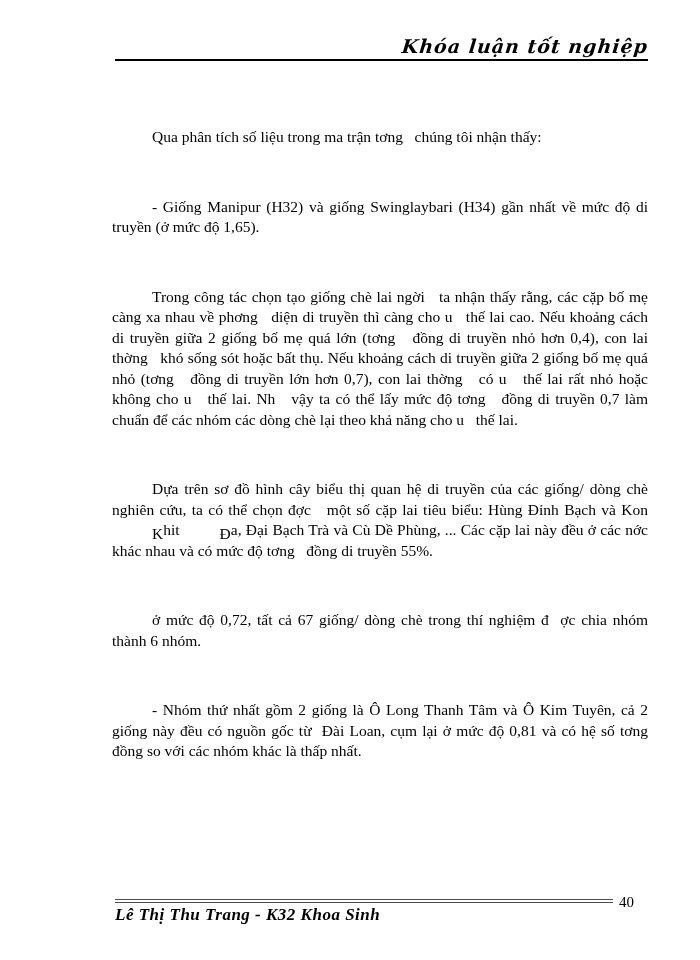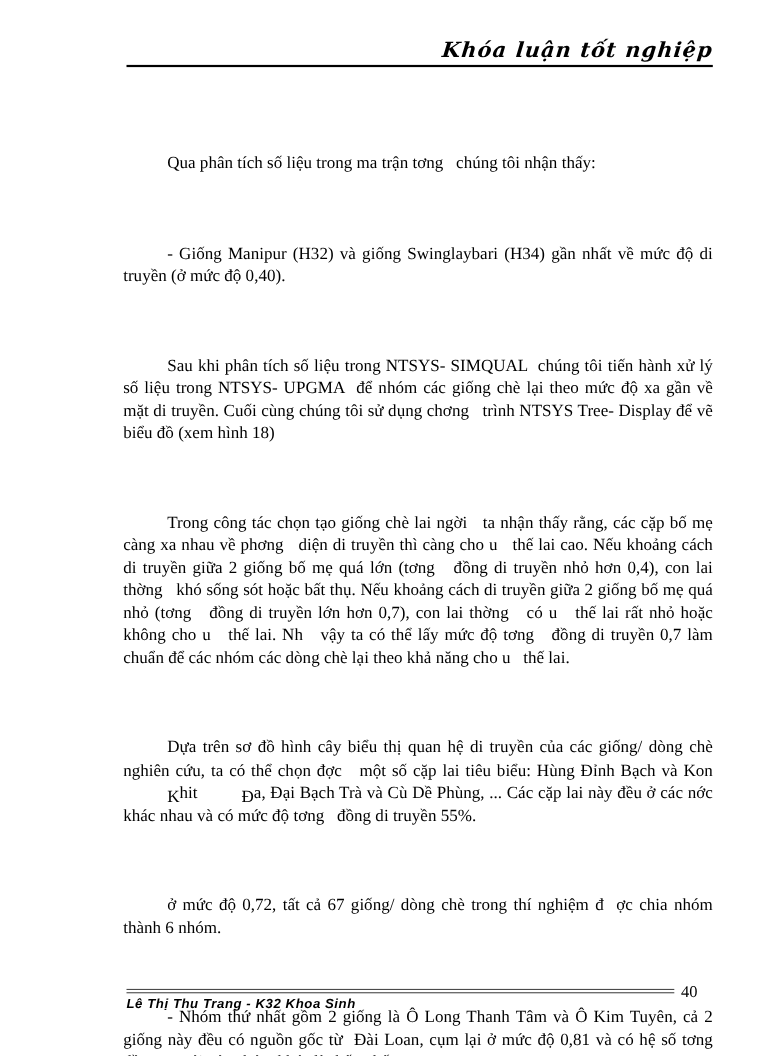--- a/index.html
+++ b/index.html
@@ -35,66 +35,65 @@
     position: absolute;
     left: 112px;
     top: 86px;
     width: 536px;
     font-size: 15.5px;
     line-height: 20.5px;
     text-align: justify;
     white-space: pre-wrap;
   }
   .content p {
-    margin: 12px 0 8px 0;
+    margin: 0 0 8px 0;
     text-indent: 40px;
   }
   .dropped {
     display: inline-block;
     transform: translateY(4px);
   }
   .footer-rule {
     position: absolute;
     left: 115px;
     top: 899px;
     width: 498px;
     height: 2px;
     border-top: 1px solid #4a4a4a;
     border-bottom: 1px solid #4a4a4a;
   }
   .footer-author {
     position: absolute;
     left: 115px;
     top: 905px;
-    font-family: Liberation Sans, sans-serif;
+    font-family: Liberation Serif, serif;
     font-style: italic;
     font-weight: bold;
-    font-size: 12px;
+    font-size: 17px;
     letter-spacing: 0.5px;
   }
   .page-number {
     position: absolute;
     left: 619px;
     top: 894px;
     font-size: 15px;
   }
 </style>
 </head>
 <body>
 
 <div class="page">
 
   <div class="header">
     <span class="header-title">Khóa luận tốt nghiệp</span>
   </div>
 
   <div class="content">
     <p>Qua phân tích số liệu trong ma trận tơng   chúng tôi nhận thấy:</p>
-    <p>- Giống Manipur (H32) và giống Swinglaybari (H34) gần nhất về mức độ di truyền (ở mức độ 0,40).</p>
-    <p>Sau khi phân tích số liệu trong NTSYS- SIMQUAL  chúng tôi tiến hành xử lý số liệu trong NTSYS- UPGMA  để nhóm các giống chè lại theo mức độ xa gần về mặt di truyền. Cuối cùng chúng tôi sử dụng chơng   trình NTSYS Tree- Display để vẽ biểu đồ (xem hình 18)</p>
+    <p>- Giống Manipur (H32) và giống Swinglaybari (H34) gần nhất về mức độ di truyền (ở mức độ 1,65).</p>
     <p>Trong công tác chọn tạo giống chè lai ngời   ta nhận thấy rằng, các cặp bố mẹ càng xa nhau về phơng   diện di truyền thì càng cho u   thế lai cao. Nếu khoảng cách di truyền giữa 2 giống bố mẹ quá lớn (tơng   đồng di truyền nhỏ hơn 0,4), con lai thờng   khó sống sót hoặc bất thụ. Nếu khoảng cách di truyền giữa 2 giống bố mẹ quá nhỏ (tơng   đồng di truyền lớn hơn 0,7), con lai thờng   có u   thế lai rất nhỏ hoặc không cho u   thế lai. Nh   vậy ta có thể lấy mức độ tơng   đồng di truyền 0,7 làm chuẩn để các nhóm các dòng chè lại theo khả năng cho u   thế lai.</p>
     <p><span>Dựa trên sơ đồ hình cây biểu thị quan hệ di truyền của các giống/ dòng chè nghiên cứu, ta có thể chọn đợc   một số cặp lai tiêu biểu: Hùng Đỉnh Bạch và Kon</span><span class="dropped">K</span><span>hit</span><span class="dropped">Đ</span><span>a, Đại Bạch Trà và Cù Dề Phùng, ... Các cặp lai này đều ở các nớc   khác nhau và có mức độ tơng   đồng di truyền 55%.</span></p>
     <p>ở mức độ 0,72, tất cả 67 giống/ dòng chè trong thí nghiệm đ  ợc chia nhóm thành 6 nhóm.</p>
     <p>- Nhóm thứ nhất gồm 2 giống là Ô Long Thanh Tâm và Ô Kim Tuyên, cả 2 giống này đều có nguồn gốc từ  Đài Loan, cụm lại ở mức độ 0,81 và có hệ số tơng   đồng so với các nhóm khác là thấp nhất.</p>
     
     
     
     
   </div>
 

